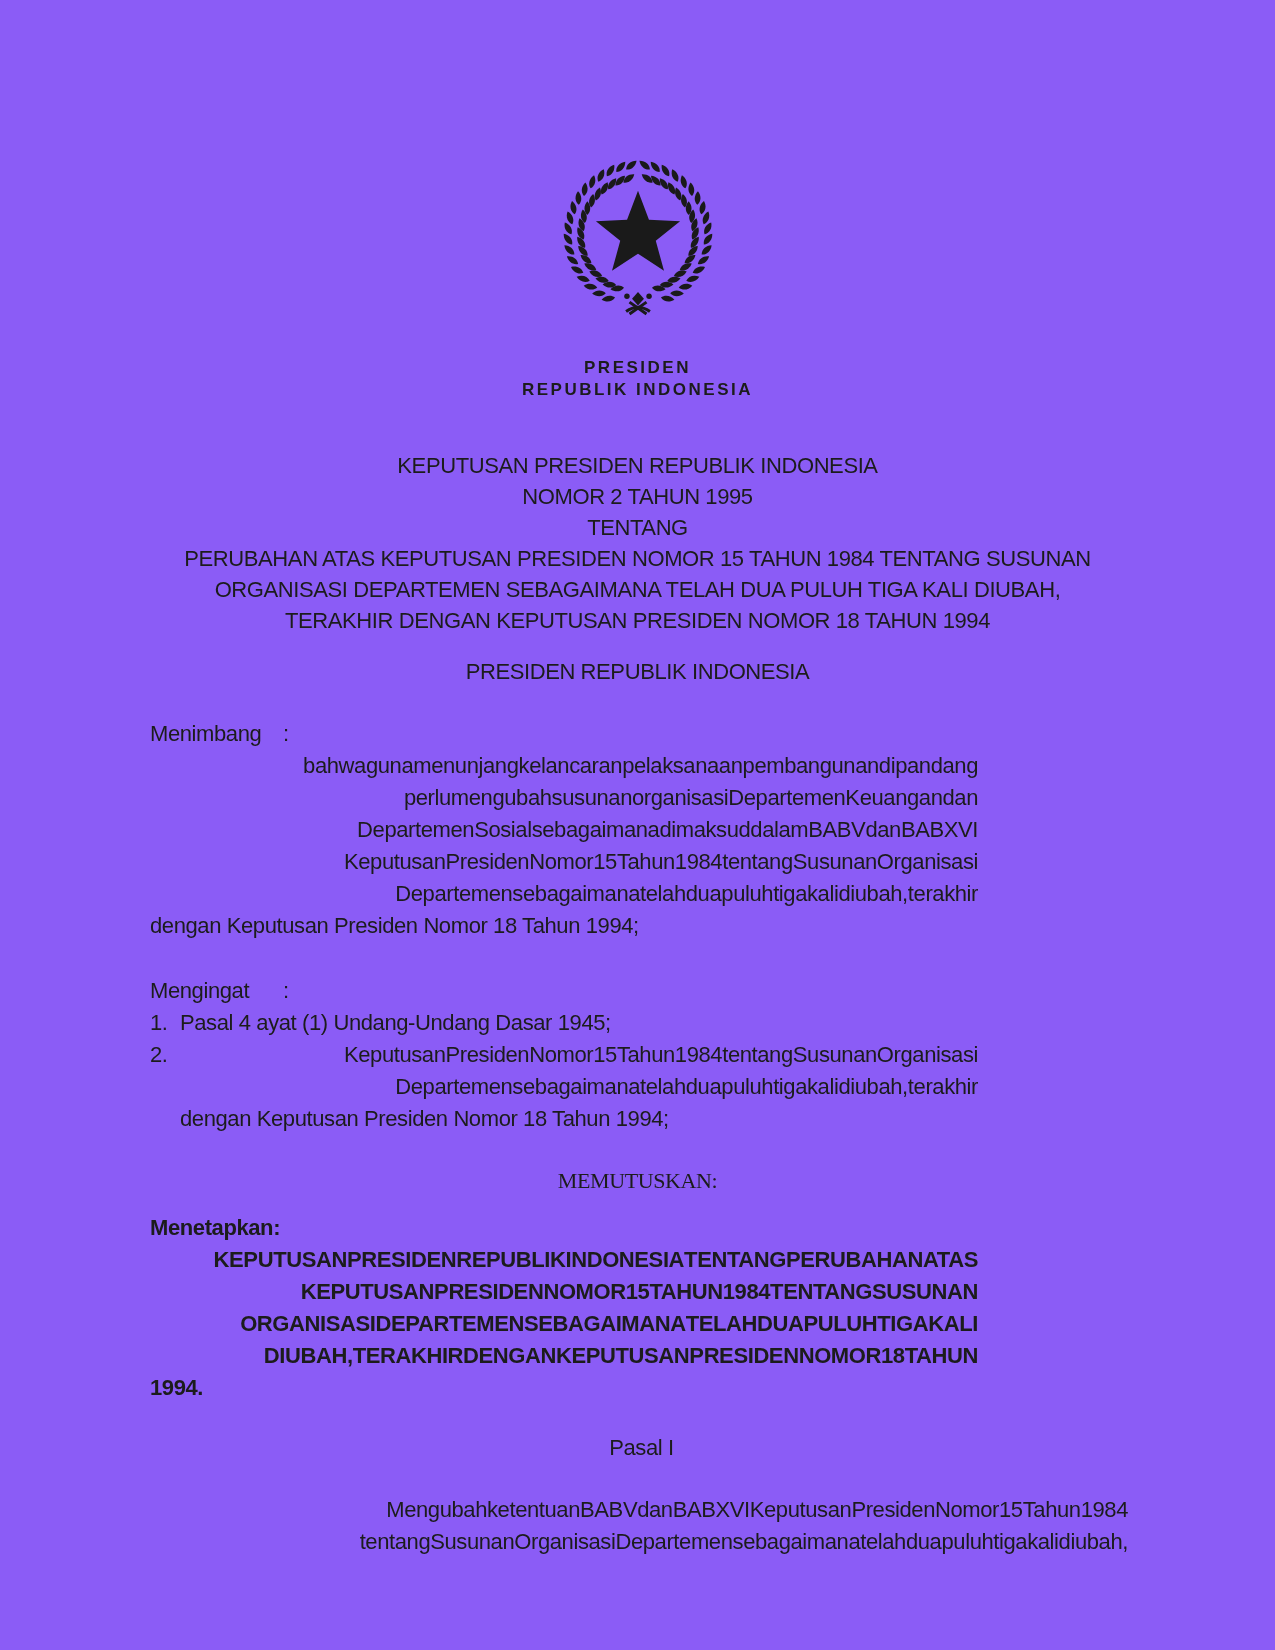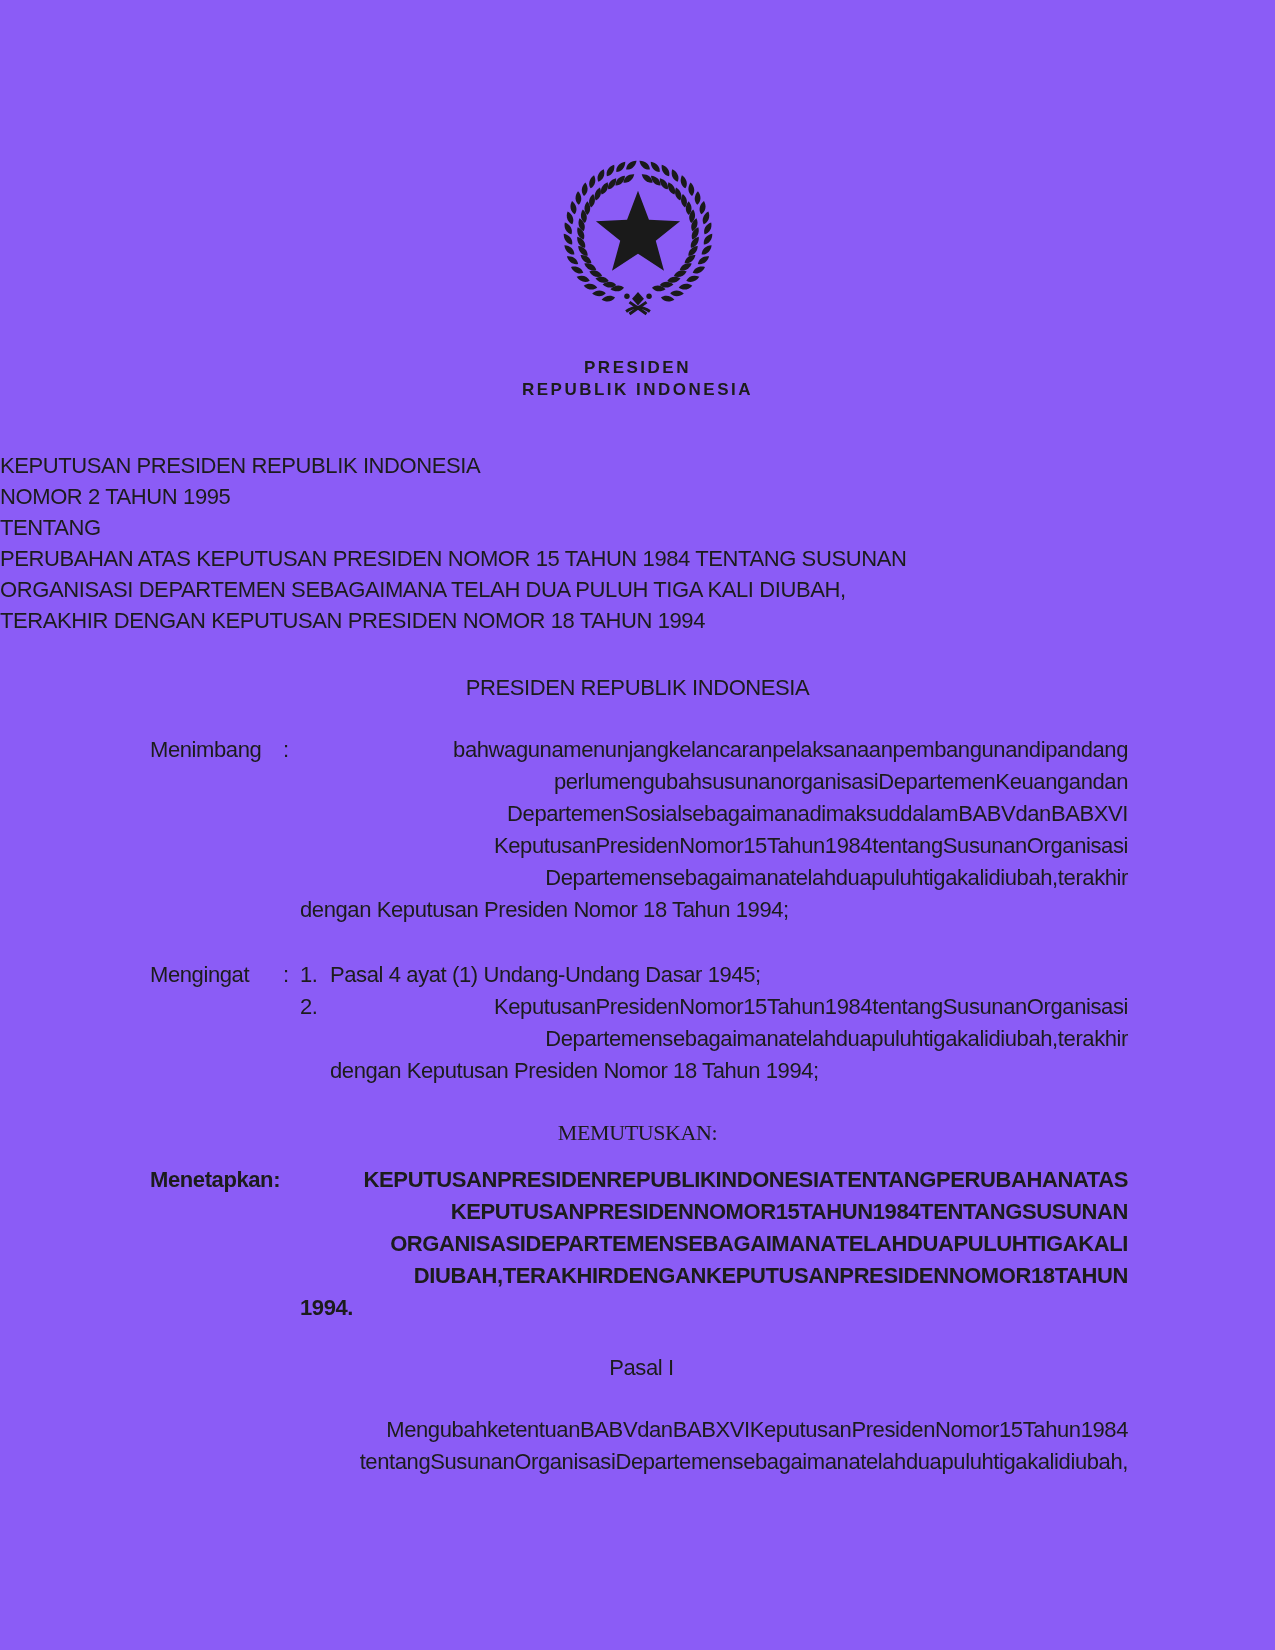--- a/index.html
+++ b/index.html
@@ -12,33 +12,33 @@
     font-size:22px;
     letter-spacing:-0.4px;
     overflow:hidden;
   }
   
   .emblem-wrap{padding-top:150px;text-align:center;}
   .emblem{width:170px;height:170px;display:inline-block;}
   .lh-text{margin-top:31px;text-align:center;font-weight:bold;letter-spacing:2.5px;}
   .lh-text .lh-line{font-size:17px;line-height:22px;}
   
-  .title-block{margin-top:49px;text-align:left;}
+  .title-block{margin-top:49px;text-align:center;}
   .title-block .tline{line-height:31px;height:31px;white-space:nowrap;}
   
   .tline{line-height:32px;height:32px;white-space:nowrap;}
   .tline.just{display:flex;justify-content:flex-end;white-space:normal;}
   .tline.just span{white-space:nowrap;}
   
   .center-heading{text-align:center;line-height:32px;height:32px;}
-  .opening-heading{margin-top:36px;}
+  .opening-heading{margin-top:20px;}
   .memutuskan-heading{margin-top:30px;font-family:Liberation Serif, serif;}
   .pasal-heading{margin-top:28px;margin-left:8px;}
   
-  .clause{display:flex;margin-left:150px;width:978px;}
+  .clause{display:flex;margin-left:150px;width:978px;flex-direction:column;}
   .clause-label{width:150px;flex:none;position:relative;}
   .clause-label .label-name{display:inline-block;line-height:32px;}
   .clause-label .colon{position:absolute;left:133px;top:0;line-height:32px;}
   .clause-body{width:828px;flex:none;}
   .menimbang{margin-top:30px;}
   .mengingat{margin-top:33px;}
   .menetapkan{margin-top:15px;font-weight:bold;}
   .item{display:flex;}
   .item-num{width:30px;flex:none;line-height:32px;}
   .item-lines{width:798px;flex:none;}

